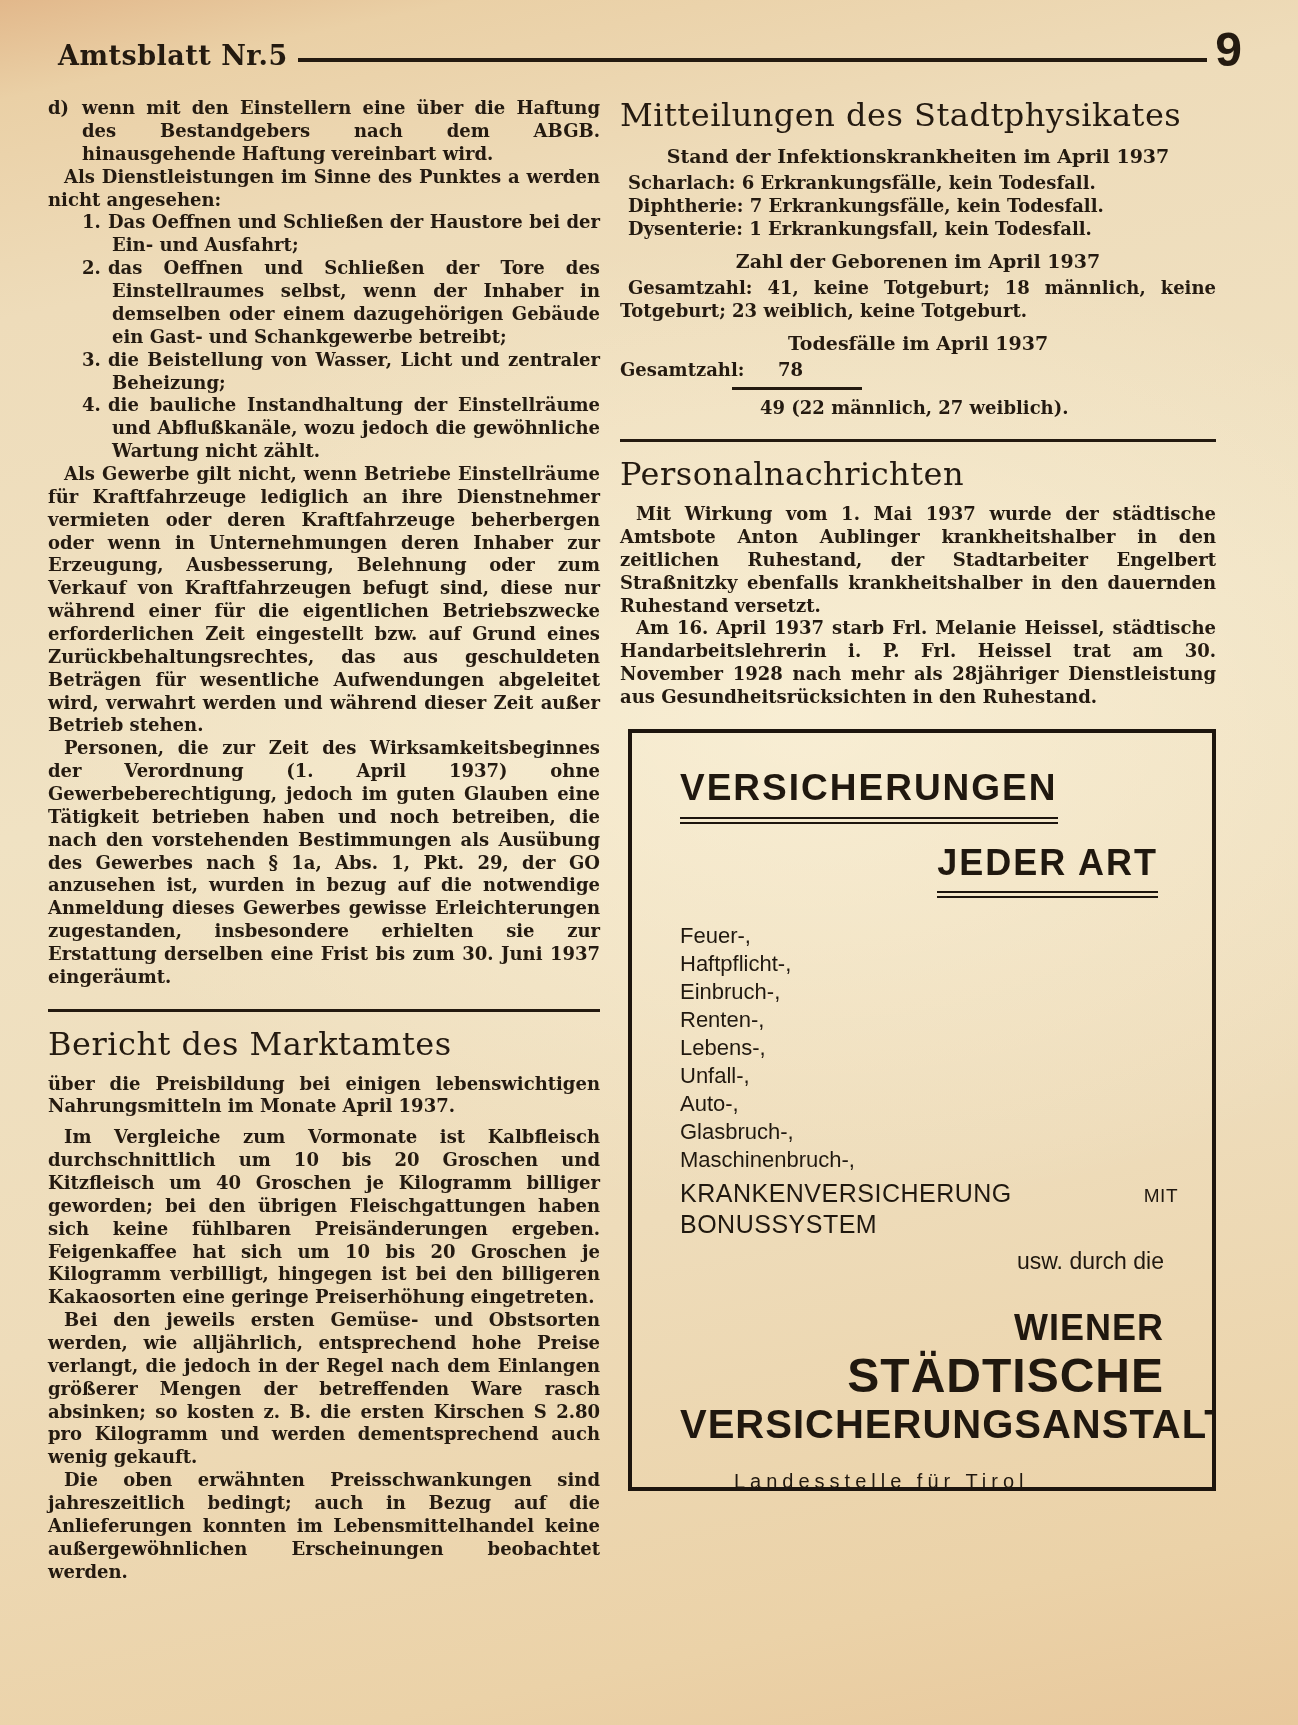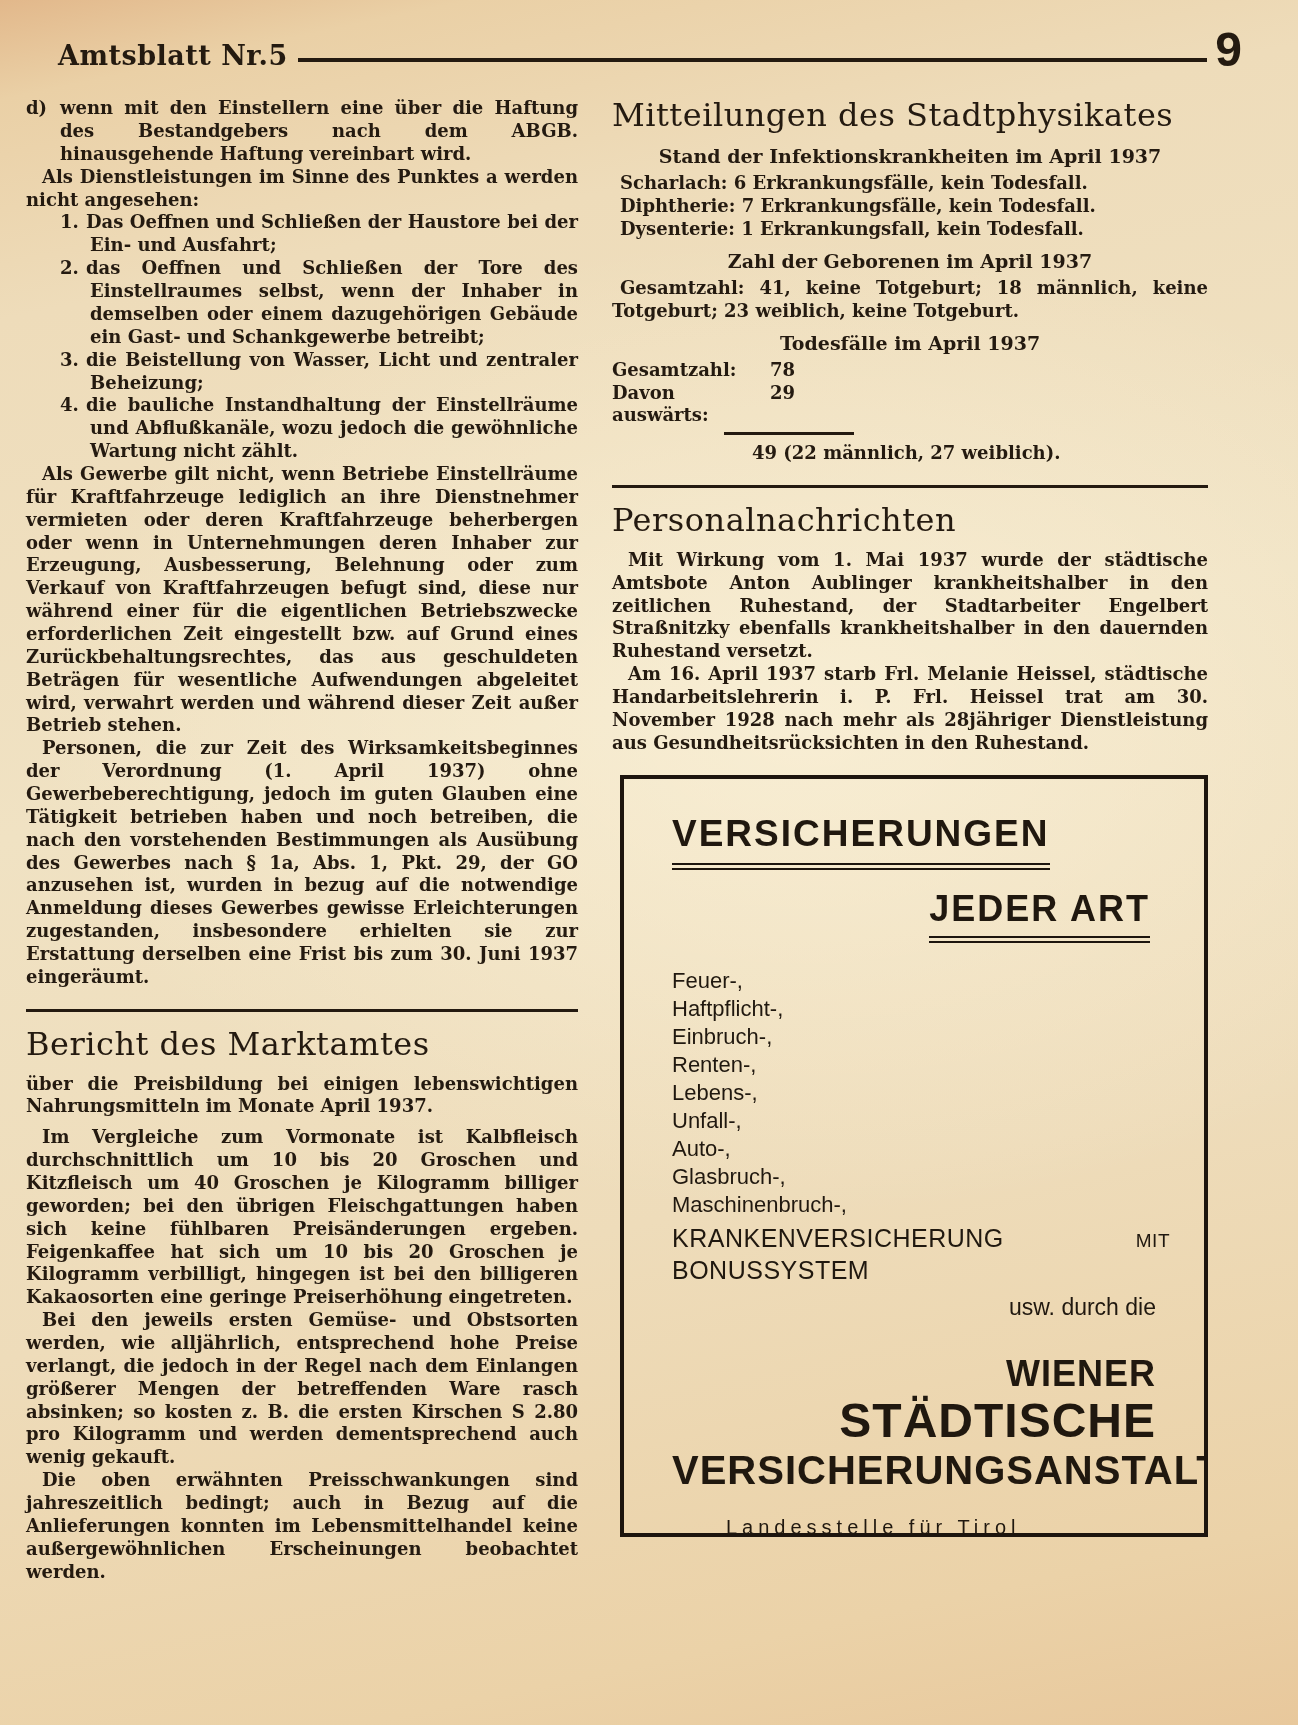--- a/index.html
+++ b/index.html
@@ -13,21 +13,21 @@
     background:
       radial-gradient(1100px 700px at 62% 42%, rgba(255,248,226,.55), rgba(255,248,226,0) 70%),
       linear-gradient(168deg,#e2b88b 0%, #ead0a6 5%, #eedcba 16%, #f0e2c3 42%, #eedcba 68%, #ebd2a8 90%, #e8c89c 100%);
   }
   
   .head{display:flex;align-items:flex-end;padding:28px 56px 0 58px;}
   .masthead{font-weight:bold;font-size:27px;letter-spacing:.5px;white-space:nowrap;}
   .head-rule{flex:1;border-bottom:4px solid #241a10;margin:0 8px 9px 10px;}
   .pagenum{font-family:"Liberation Sans",sans-serif;font-weight:bold;font-size:48px;line-height:.9;}
   
-  .content{display:flex;gap:34px;padding:26px 56px 0 26px;}
+  .content{display:flex;gap:20px;padding:26px 56px 0 48px;}
   .col-left{width:552px;}
   .col-right{width:596px;}
   .body-text{font-size:18px;line-height:1.27;font-weight:bold;text-align:justify;}
   .para{margin:0;text-indent:16px;}
   .para-noindent{margin:0;text-indent:0;}
   .hang{margin:0;padding-left:34px;text-indent:-34px;}
   .list-item{margin:0;padding-left:64px;text-indent:-30px;}
   .num{display:inline-block;width:26px;text-indent:0;}
   .section-rule{border:0;border-top:3px solid #241a10;margin:20px 0 14px 0;}
   .fraktur-h{font-weight:normal;font-size:32px;line-height:1.15;margin:0 0 10px 0;letter-spacing:.5px;}
@@ -108,24 +108,20 @@
       <p class="plainline">Scharlach: 6 Erkrankungsfälle, kein Todesfall.</p>
       <p class="plainline">Diphtherie: 7 Erkrankungsfälle, kein Todesfall.</p>
       <p class="plainline">Dysenterie: 1 Erkrankungsfall, kein Todesfall.</p>
       <p class="subhead">Zahl der Geborenen im April 1937</p>
       <p class="para-noindent" style="text-indent:8px"><span>Gesamtzahl: </span><span class="b">41,</span><span> keine Totgeburt; 18 männlich, keine Totgeburt; 23 weiblich, keine Totgeburt.</span></p>
       <p class="subhead">Todesfälle im April 1937</p>
       <p class="sum-row">
           <span>Gesamtzahl:</span>
           <span>78</span>
         </p>
-      <p class="sum-row">
-          <span>Davon auswärts:</span>
-          <span>29</span>
-        </p>
       <hr class="sum-rule">
       <p class="sum-total"><span class="b">49</span><span> (22 männlich, 27 weiblich).</span></p>
 
       <hr class="section-rule">
       <h2 class="fraktur-h">Personalnachrichten</h2>
       <p class="para">Mit Wirkung vom 1. Mai 1937 wurde der städtische Amtsbote Anton Aublinger krankheitshalber in den zeitlichen Ruhestand, der Stadtarbeiter Engelbert Straßnitzky ebenfalls krankheitshalber in den dauernden Ruhestand versetzt.</p>
       <p class="para">Am 16. April 1937 starb Frl. Melanie Heissel, städtische Handarbeitslehrerin i. P. Frl. Heissel trat am 30. November 1928 nach mehr als 28jähriger Dienstleistung aus Gesundheitsrücksichten in den Ruhestand.</p>
 
       <div class="ad-box">
         <p class="ad-title1"><span class="dbl-ul">VERSICHERUNGEN</span></p>

